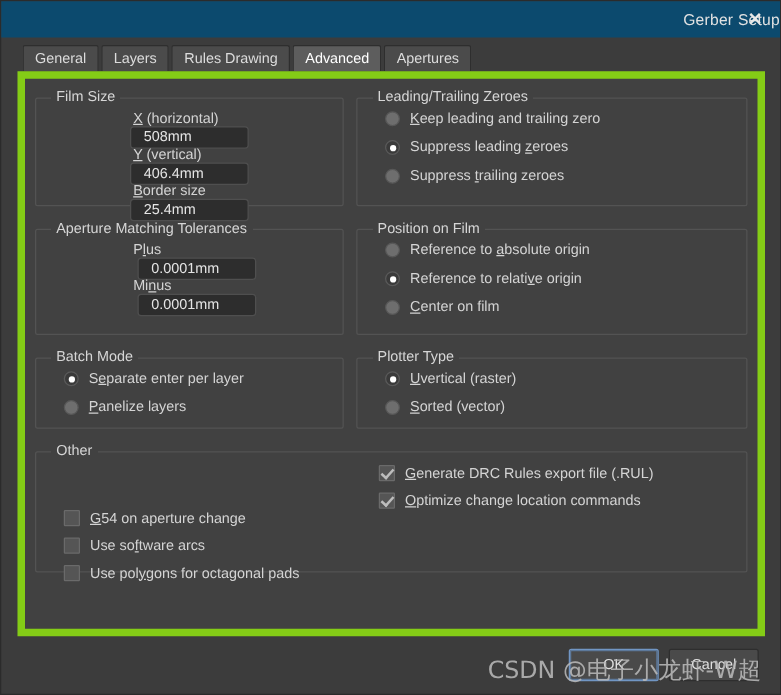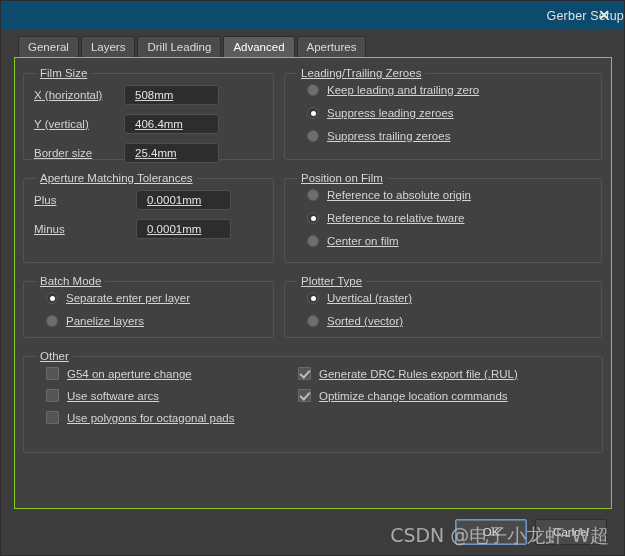--- a/index.html
+++ b/index.html
@@ -83,28 +83,27 @@
     text-align: right;
   }
   .tab.active {
     background: #5d5d5d;
     color: #ffffff;
   }
 
   
   .tabpage {
     margin: 0 12px 0 13px;
-    border: 1px solid #84cc16;
+    border: 6px solid #84cc16;
     background: #414141;
     flex: 1;
     position: relative;
     padding: 9px 8px 0 8px;
     box-sizing: border-box;
     max-height: 452px;
-    text-decoration: underline;
   }
   .cols {
     display: flex;
     gap: 10px;
   }
   .col-left { width: 251px; }
   .col-right { width: 318px; }
 
   
   fieldset.group {
@@ -128,20 +127,21 @@
   .grp-pos    { height: 91px; box-sizing: border-box; }
   .grp-plot   { height: 63px; box-sizing: border-box; }
   .grp-other  { height: 103px; box-sizing: border-box; margin-top: 0; }
 
   
   .field-row {
     display: flex;
     align-items: center;
     margin-bottom: 8px;
     height: 21px;
+    flex-direction: column;
   }
   .field-row:last-child { margin-bottom: 0; }
   .field-label {
     width: 90px;
     font-size: 11.5px;
     color: #d4d4d4;
     flex-shrink: 0;
   }
   .field-input {
     background: #2d2d2d;
@@ -219,21 +219,21 @@
     border-width: 0 2px 2px 0;
     transform: rotate(42deg);
   }
   .chk-label { font-size: 11.5px; color: #d4d4d4; }
 
   
   .acc { text-decoration: underline; }
 
   
   .other-cols { display: flex; }
-  .other-left  { width: 252px; }
+  .other-left  { width: 252px; margin-top: 36px; }
   .other-right { flex: 1; }
 
   
   .footer {
     height: 46px;
     position: relative;
     display: flex;
     align-items: center;
     justify-content: flex-end;
     padding-right: 17px;
@@ -275,21 +275,21 @@
 <div class="dialog">
 
   <div class="titlebar">
     <span class="title-text">Gerber Setup</span>
     <div class="close-btn">✕</div>
   </div>
 
   <div class="tabs-wrap">
     <div class="tab">General</div>
     <div class="tab">Layers</div>
-    <div class="tab">Drill Leading</div>
+    <div class="tab">Rules Drawing</div>
     <div class="tab active">Advanced</div>
     <div class="tab">Apertures</div>
   </div>
 
   <div class="tabpage">
 
     <div class="cols">
 
       <div class="col-left">
 
@@ -365,21 +365,21 @@
         <fieldset class="group grp-pos">
           <legend>Position on Film</legend>
 
           <div class="opt-row">
             <span class="radio"></span>
             <span class="opt-label"><span>Reference to </span><span class="acc">a</span><span>bsolute origin</span></span>
           </div>
 
           <div class="opt-row">
             <span class="radio on"></span>
-            <span class="opt-label"><span>Reference to relati</span><span class="acc">v</span><span>e tware</span></span>
+            <span class="opt-label"><span>Reference to relati</span><span class="acc">v</span><span>e origin</span></span>
           </div>
 
           <div class="opt-row">
             <span class="radio"></span>
             <span class="opt-label"><span></span><span class="acc">C</span><span>enter on film</span></span>
           </div>
         </fieldset>
 
         <fieldset class="group grp-plot">
           <legend>Plotter Type</legend>

